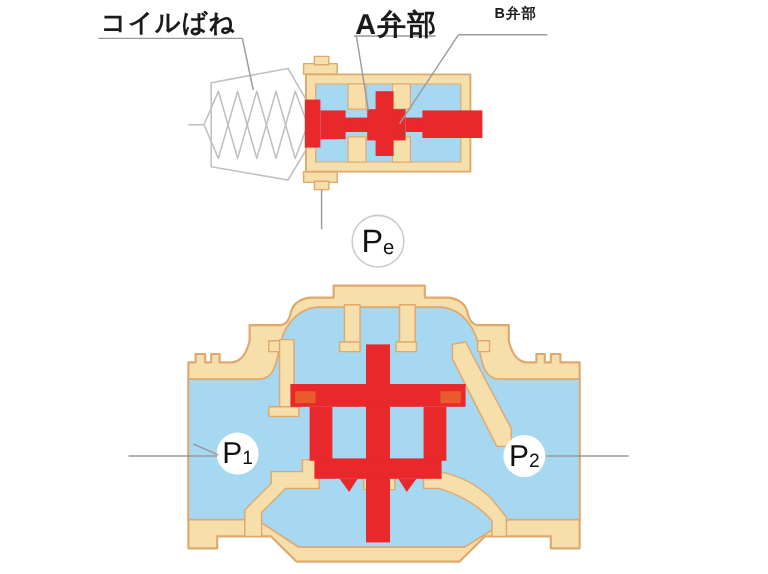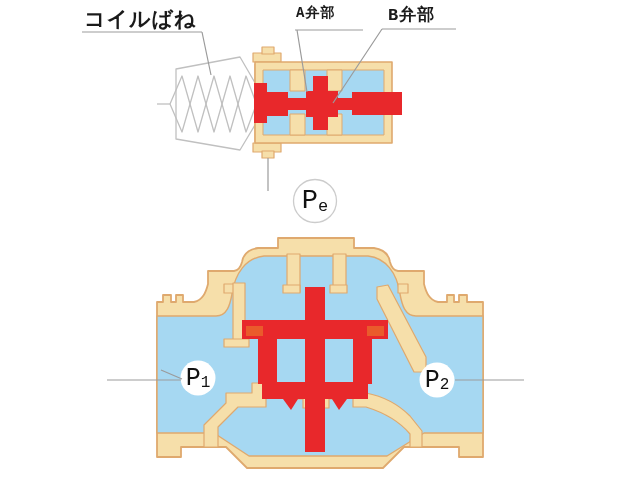--- a/index.html
+++ b/index.html
@@ -1,17 +1,17 @@
 <!DOCTYPE html>
 <html><head>
 <meta charset="utf-8">
 <style>
   html,body{margin:0;padding:0;background:#fff;}
   .stage{position:relative;width:524px;height:478px;background:#fff;overflow:hidden;
-         font-family:Liberation Mono, monospace;color:#1a1a1a;}
+         font-family:Liberation Sans, sans-serif;color:#1a1a1a;}
   .stage svg{position:absolute;left:0;top:0;}
   .lbl{position:absolute;font-weight:bold;white-space:nowrap;letter-spacing:1px;}
   .badge{position:absolute;display:flex;align-items:center;justify-content:center;
          font-weight:400;color:#111;}
   .badge .main{line-height:1;}
   .badge .sub{line-height:1;transform:translateY(5px);}
 </style>
 </head>
 <body>
 
@@ -114,23 +114,23 @@
       <path d="M382,29 H456 M382,29 L333,103"></path>
       <path d="M268,158 V191"></path>
       <path d="M107,380 H181 M161,370 L182,379"></path>
       <path d="M455,380 H536 Q549,380 549,393 L549,453 M558,433 L550,454"></path>
     </g>
   </g>
 </svg>
 
 <div class="lbl" style="left:84px;top:5px;font-size:21px;">コイルばね</div>
 
-<div class="lbl" style="left:296px;top:4px;font-size:14px;">A弁部</div>
+<div class="lbl" style="left:296px;top:4px;font-size:24px;">A弁部</div>
 
-<div class="lbl" style="left:388px;top:3px;font-size:17px;">B弁部</div>
+<div class="lbl" style="left:412px;top:3px;font-size:12px;">B弁部</div>
 
 <div class="badge" style="left:293px;top:179px;width:44px;height:44px;">
   <span class="main" style="font-size:27px;">P</span>
       <span class="sub" style="font-size:17px;">e</span>
 </div>
 
 <div class="badge" style="left:180px;top:360px;width:36px;height:36px;">
   <span class="main" style="font-size:25px;">P</span>
       <span class="sub" style="font-size:16px;">1</span>
 </div>

